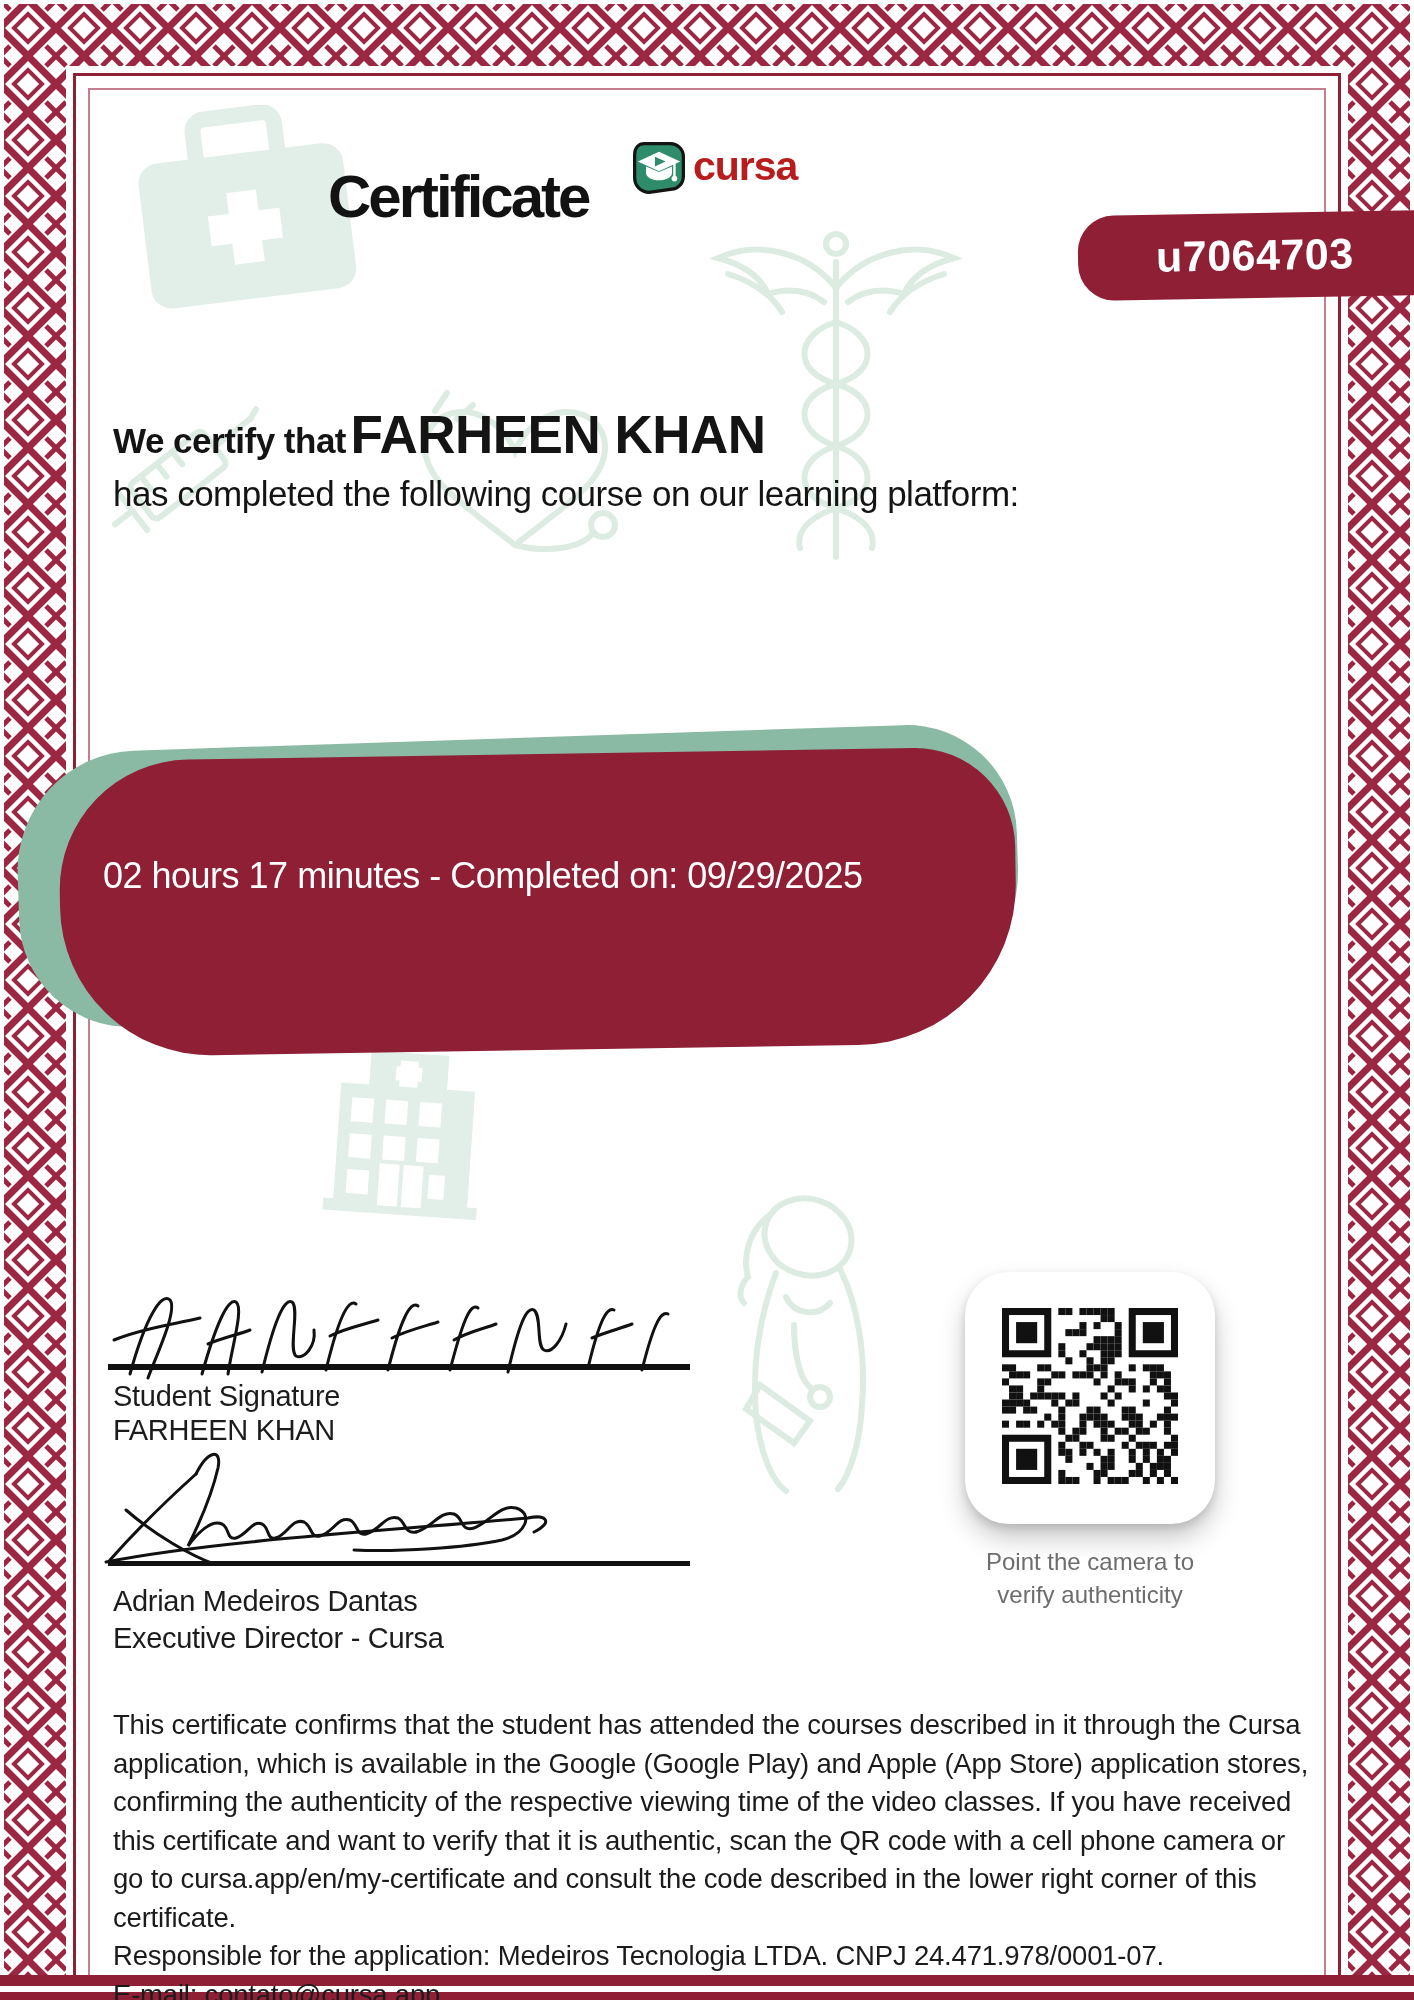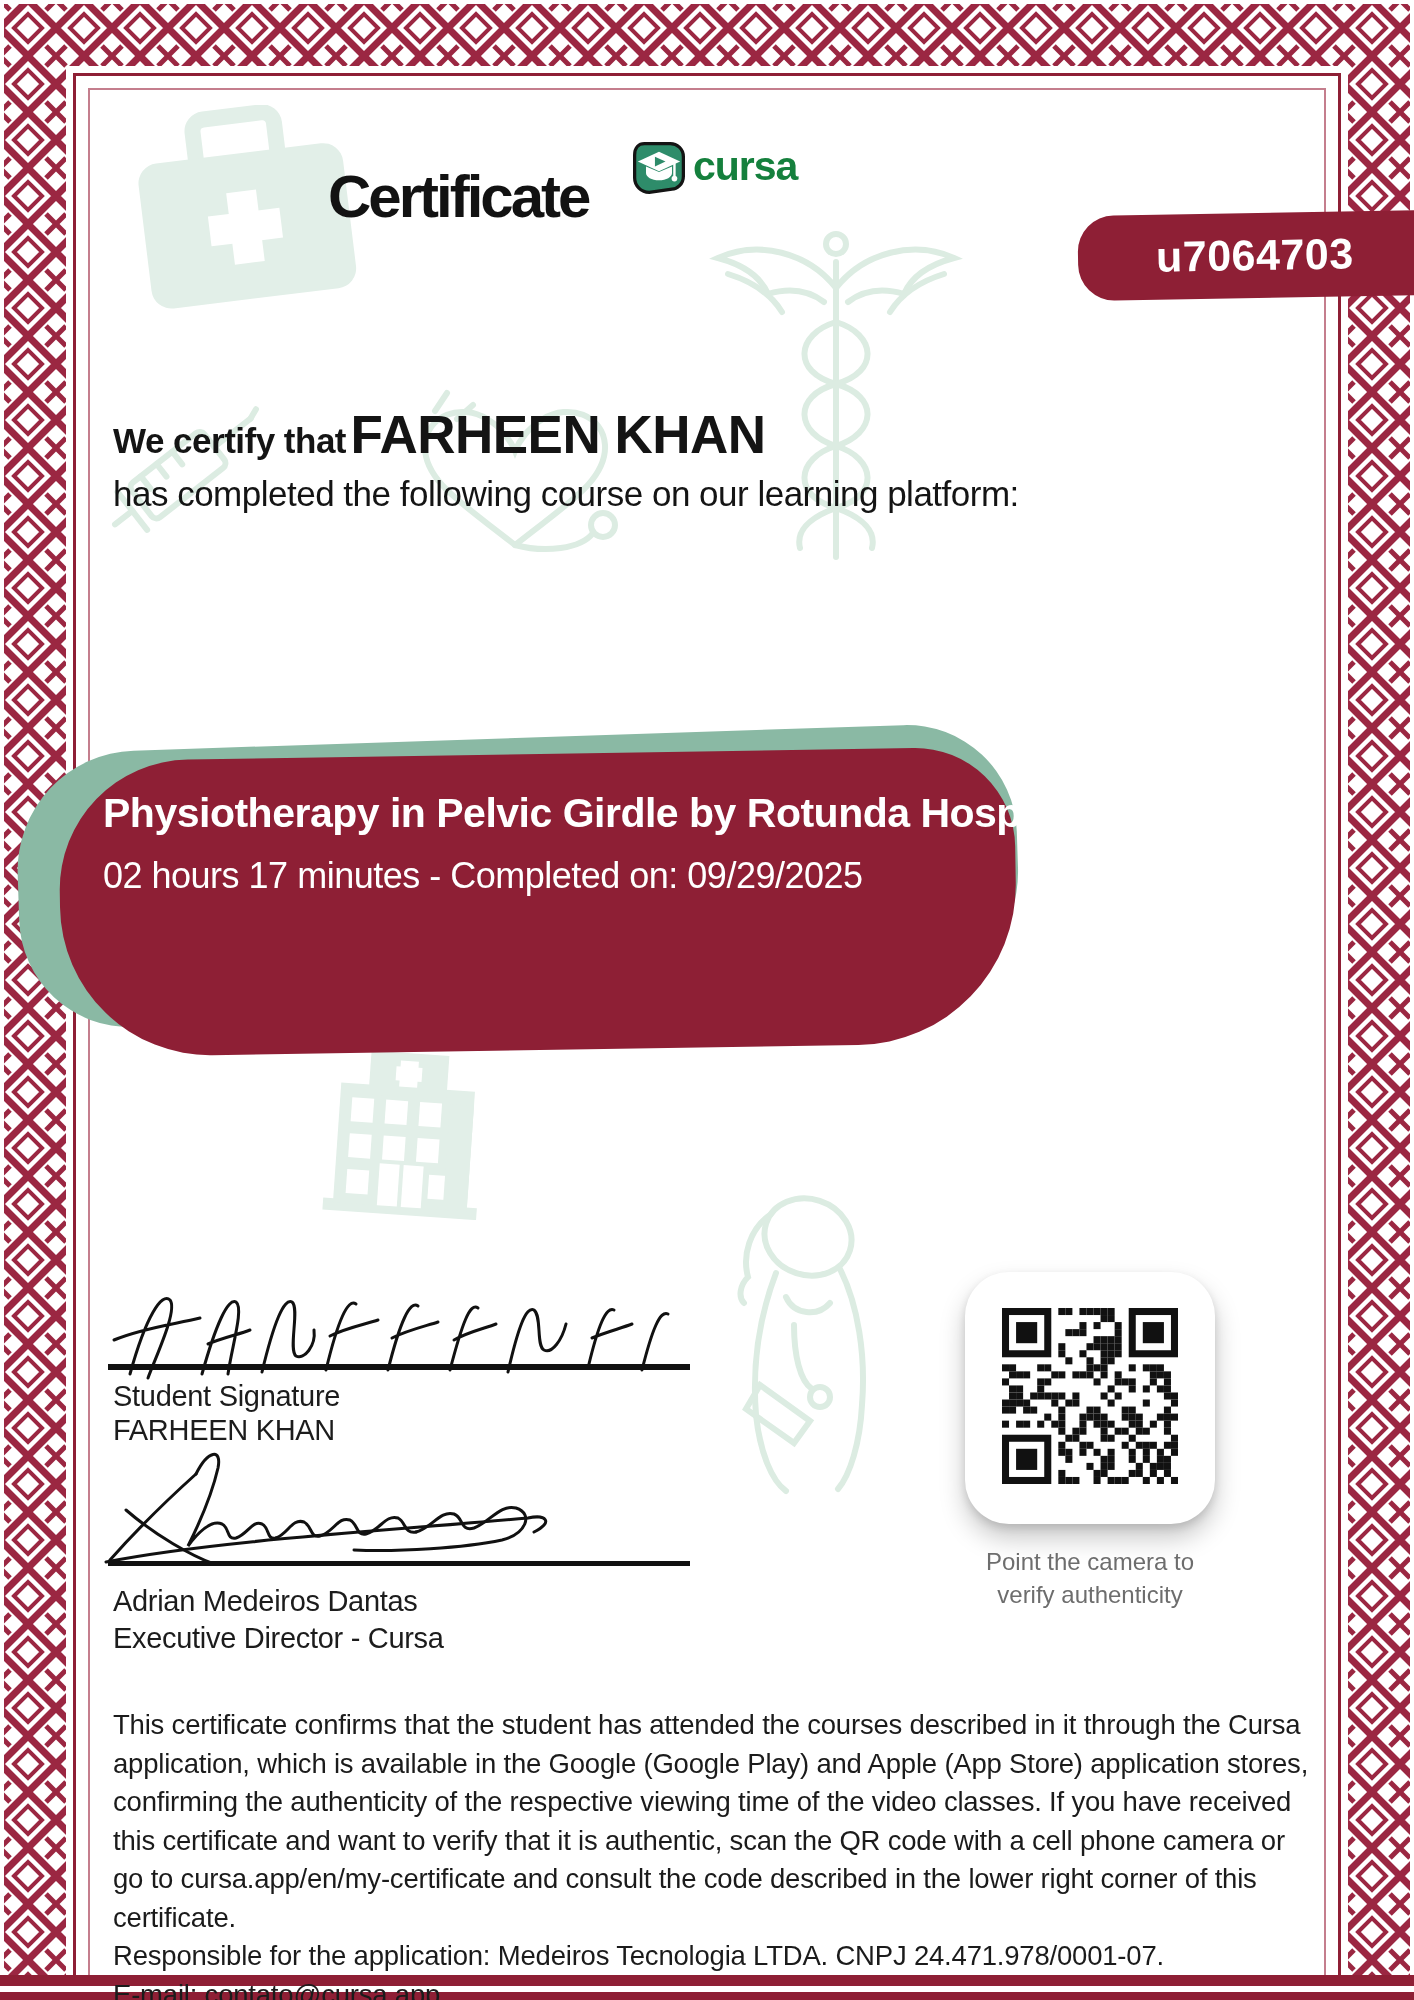--- a/index.html
+++ b/index.html
@@ -19,21 +19,21 @@
   .inner-line-thin {
     left:88px; top:88px; right:88px; bottom:25px;
     border-top:2px solid #c47e8d; border-left:2px solid #c47e8d; border-right:2px solid #c47e8d;
   }
   .bottom-bar1 { left:0; top:1975px; width:1414px; height:11px; background:#8e1f35; }
   .bottom-bar2 { left:0; top:1992px; width:1414px; height:8px; background:#8e1f35; }
 
   
   .logo-wrap { left:633px; top:140px; width:240px; height:56px; display:flex; align-items:center; gap:8px; }
   .logo-badge { width:52px; height:52px; }
-  .logo-word { font-size:41px; font-weight:700; color:#15803d; letter-spacing:-1px; line-height:1; padding-bottom:4px; }
+  .logo-word { font-size:41px; font-weight:700; color:#b91c1c; letter-spacing:-1px; line-height:1; padding-bottom:4px; }
   .cert-title {
     left:328px; top:162px; width:760px;
     font-size:60px; font-weight:800; letter-spacing:-3px; color:#121212;
   }
   .cert-id-badge {
     left:1078px; top:213px; width:356px; height:85px;
     background:#8e1f35; border-radius:36px 0 0 36px;
     transform:rotate(-1deg);
     display:flex; align-items:center; justify-content:flex-start; padding-left:78px;
   }
@@ -224,21 +224,20 @@
   </div>
 
   <div class="abs intro-line1">
     <span class="small">We certify that</span>
     <span class="name">FARHEEN KHAN</span>
   </div>
   <div class="abs intro-line2">has completed the following course on our learning platform:</div>
 
   <div class="abs banner-green"></div>
   <div class="abs banner-maroon"></div>
-  <div class="abs banner-title">Physiotherapy in Pelvic Girdle by Rotunda Hospital</div>
   <div class="abs banner-subtitle">02 hours 17 minutes - Completed on: 09/29/2025</div>
 
   <svg class="abs sig-svg" style="left:110px; top:1282px;" width="570" height="110" viewBox="0 0 570 110">
     <g fill="none" stroke="#111" stroke-width="3" stroke-linecap="round">
       <path d="M20,92 C36,34 52,10 60,18 C68,28 46,74 38,96 M4,58 C32,46 66,42 90,36"></path>
       <path d="M92,92 C106,42 118,16 126,20 C134,26 122,64 118,92 M98,62 C112,56 130,52 140,48"></path>
       <path d="M152,90 C164,40 174,16 182,20 C190,26 178,68 186,74 C194,78 206,64 204,48"></path>
       <path d="M216,88 C228,38 238,16 246,22 M220,54 C236,46 256,42 268,38"></path>
       <path d="M278,88 C290,40 300,18 308,24 M282,56 C298,48 316,44 328,40"></path>
       <path d="M340,88 C352,42 360,20 368,26 M344,58 C358,50 376,46 386,42"></path>

